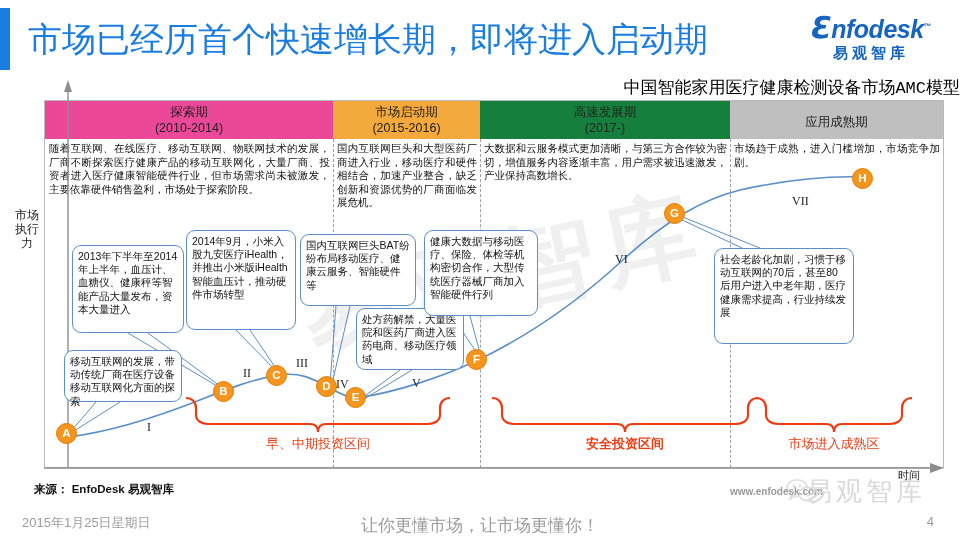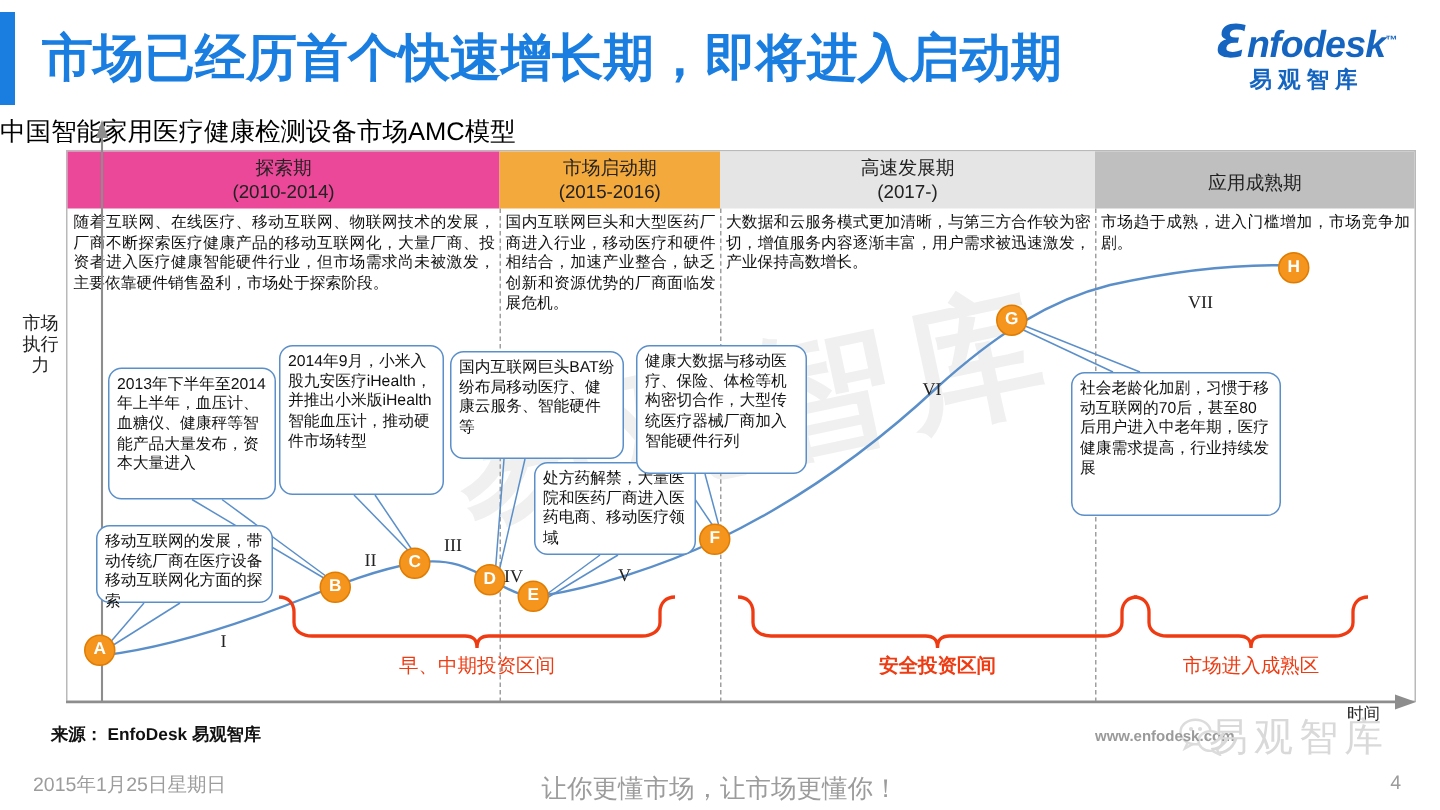--- a/index.html
+++ b/index.html
@@ -7,51 +7,51 @@
     width:960px;height:540px;overflow:hidden;background:#ffffff;
     font-family:"Liberation Sans","DejaVu Sans",sans-serif;
     -webkit-font-smoothing:antialiased;
   }
   #slide{position:relative;width:960px;height:540px;background:#fff;}
 
   
   .blue-bar{position:absolute;left:0;top:8px;width:10px;height:62px;background:#1a7de0;}
   .slide-title{
     position:absolute;left:28px;top:14px;width:760px;height:50px;
-    font-size:34px;font-weight:bold;color:#1a7de0;letter-spacing:0px;
+    font-size:34px;font-weight:normal;color:#1a7de0;letter-spacing:0px;
     white-space:nowrap;line-height:50px;
   }
   .logo{position:absolute;right:14px;top:14px;width:150px;text-align:center;color:#1565c0;}
   .logo-main{font-size:25px;font-weight:bold;font-style:italic;line-height:26px;letter-spacing:-0.5px;}
   .logo-tm{font-size:8px;vertical-align:super;font-style:normal;}
   .logo-sub{font-size:15px;font-weight:bold;letter-spacing:4px;line-height:20px;margin-top:1px;}
 
   .chart-title{
-    position:absolute;left:0;top:76px;width:960px;text-align:left;
-    font-size:17px;color:#000;font-weight:500;
+    position:absolute;left:0;top:76px;width:960px;text-align:right;
+    font-size:17px;color:#000;font-weight:500;font-family:Liberation Mono, monospace;
   }
 
   
   .frame{position:absolute;left:44px;top:100px;width:900px;height:368px;
          border:1px solid #b9b9b9;background:#fff;box-sizing:border-box;}
 
   
   .y-axis-label{position:absolute;left:14px;top:208px;width:26px;
       font-size:12px;color:#222;line-height:14px;text-align:center;}
   .x-axis-label{position:absolute;left:898px;top:468px;font-size:11px;color:#222;}
 
   
   .band{position:absolute;top:101px;height:38px;box-sizing:border-box;
         text-align:center;font-size:12.5px;color:#222;line-height:16px;
         padding-top:3px;font-weight:500;}
   .band .b1{display:block;}
   .band .b2{display:block;}
   .band-a{left:45px;width:288px;background:#ec4899;}
   .band-b{left:333px;width:147px;background:#f4a93c;}
-  .band-c{left:480px;width:250px;background:#e5e5e5;}
+  .band-c{left:480px;width:250px;background:#15803d;}
   .band-d{left:730px;width:213px;background:#bfbfbf;}
   .band-d .b1{padding-top:10px;}
 
   
   .ptext{position:absolute;font-size:10.5px;color:#111;line-height:13.6px;text-align:justify;}
   .ptext-a{left:49px;top:142px;width:281px;}
   .ptext-b{left:337px;top:142px;width:140px;}
   .ptext-c{left:484px;top:142px;width:243px;}
   .ptext-d{left:734px;top:142px;width:206px;}
 

